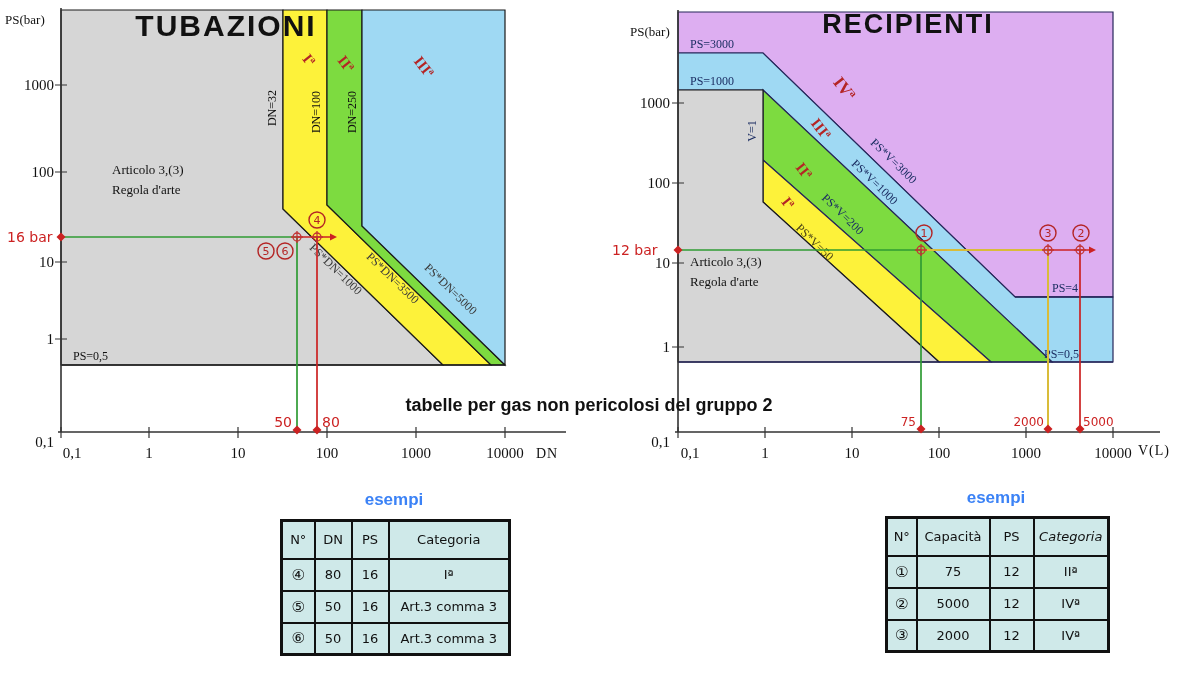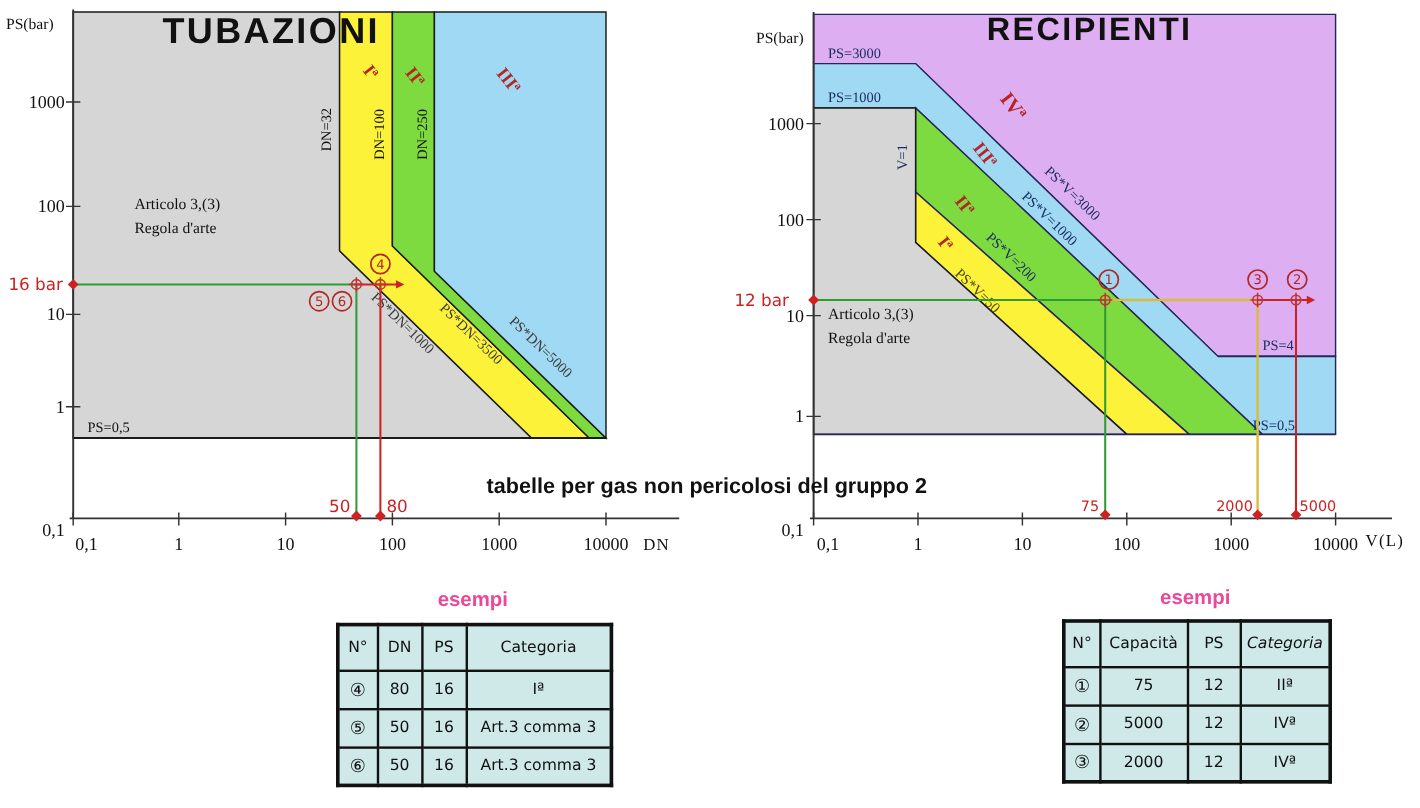--- a/index.html
+++ b/index.html
@@ -30,21 +30,21 @@
   .bline   { stroke:#1a1a1a; stroke-width:1.5; fill:none; }
   .bline-r { stroke:#26265a; stroke-width:1.5; fill:none; }
   .gline   { stroke:#2f9b33; stroke-width:1.7; fill:none; }
   .rline   { stroke:#cc2222; stroke-width:1.7; fill:none; }
   .yline   { stroke:#d9bc39; stroke-width:2; fill:none; }
   .mark    { stroke:#c23333; stroke-width:1.3; fill:none; }
   .dmond   { fill:#cc2222; }
   .numc    { stroke:#b42525; stroke-width:1.4; fill:none; }
 
   
-  .extitle { position:absolute; font-family:"Liberation Sans",sans-serif; font-weight:bold; font-size:17px; text-align:center; color:#ec4899; }
+  .extitle { position:absolute; font-family:"Liberation Sans",sans-serif; font-weight:bold; font-size:17px; text-align:center; color:#3b82f6; }
   table.extable { position:absolute; border-collapse:collapse; background:#cfe9e9; border:3px solid #111;
                   table-layout:fixed; font-family:"DejaVu Sans",sans-serif; color:#111; }
   table.extable th, table.extable td { border:2px solid #111; text-align:center; vertical-align:middle;
                   padding:0; font-size:13px; font-weight:normal; overflow:hidden; }
   table.extable .circ { font-size:15px; }
   table.extable tr.hdr { height:38px; }
   table.extable tr.row { height:32px; }
 </style>
 </head>
 <body>

